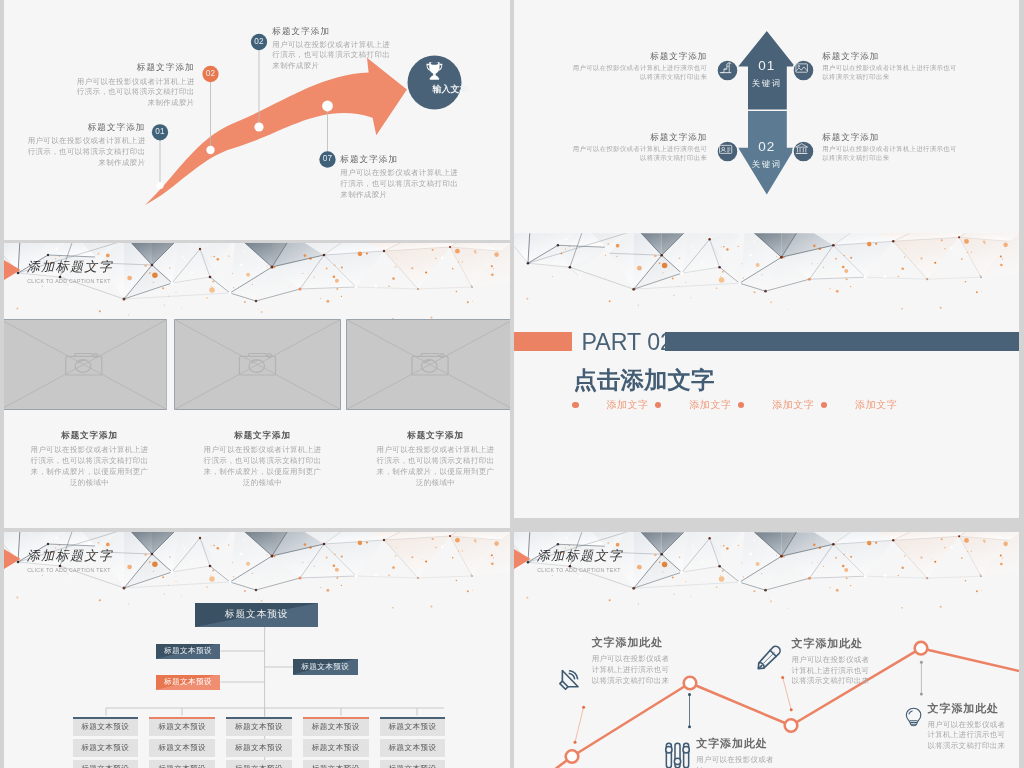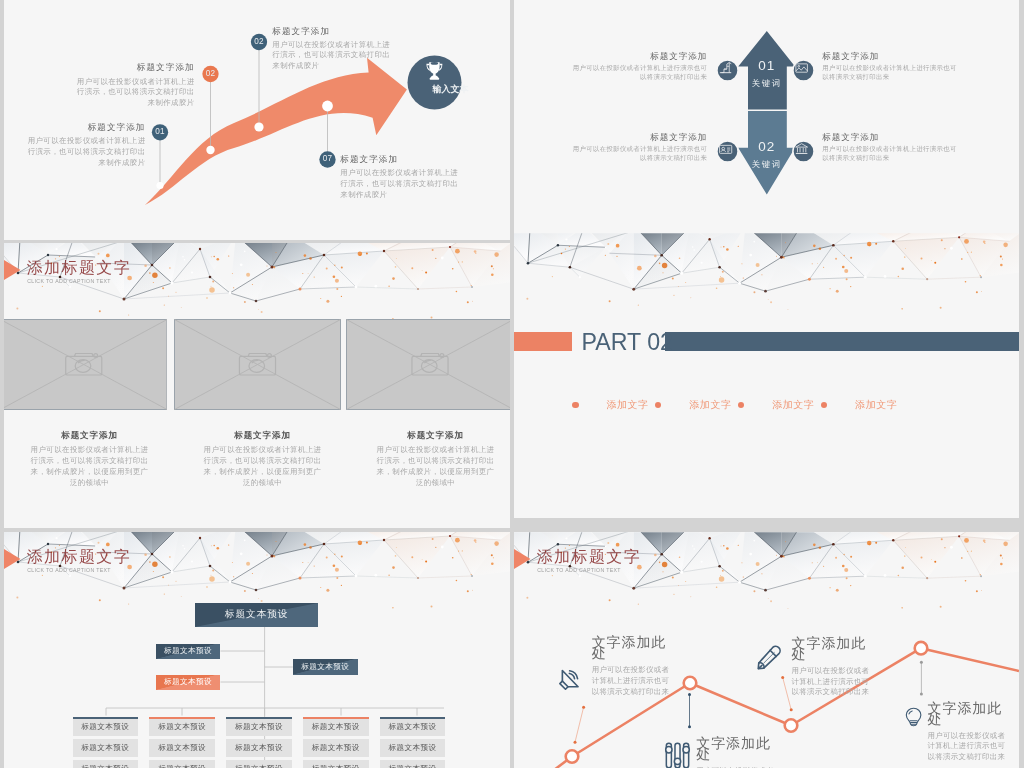--- a/index.html
+++ b/index.html
@@ -5,21 +5,21 @@
 <style>
 html,body{margin:0;padding:0;}
 body{width:1024px;height:768px;overflow:hidden;background:#d3d3d3;
      font-family:"Liberation Sans",sans-serif;}
 .grid{position:absolute;left:0;top:0;width:1024px;height:768px;}
 .slide{position:absolute;overflow:hidden;background:#f6f6f6;}
 .abs{position:absolute;}
 .bgw{position:absolute;left:0;top:0;}
 .ttl{color:#636363;font-weight:normal;}
 .bd{color:#a8a8a8;}
-.cap-t{position:absolute;color:#7f1d1d;opacity:.8;font-size:16px;letter-spacing:1.4px;}
+.cap-t{position:absolute;color:#000000;opacity:.8;font-size:13px;letter-spacing:1.4px;font-style:italic;}
 .cap-s{position:absolute;color:#9e9e9e;font-size:5.2px;letter-spacing:.35px;}
 
 .badgenum{position:absolute;width:20px;text-align:center;font-size:8.2px;color:#e9ecef;letter-spacing:.3px;}
 .goaltxt{position:absolute;width:50px;text-align:center;font-size:9.0px;color:#eef1f3;letter-spacing:0.0px;font-weight:600;margin-left:16px;}
 .s1blk{position:absolute;}
 .s1t{font-size:8.6px;letter-spacing:1.05px;line-height:11px;}
 .s1b{font-size:7.45px;letter-spacing:0.42px;line-height:10.8px;margin-top:3.2px;}
 
 .s2num{position:absolute;width:60px;text-align:center;font-size:13.5px;color:#eef1f3;letter-spacing:1px;}
 .s2key{position:absolute;width:60px;text-align:center;font-size:8.4px;color:#eef1f3;letter-spacing:1.6px;}
@@ -38,21 +38,21 @@
 .obox{position:absolute;box-sizing:border-box;display:flex;align-items:center;justify-content:center;
       font-size:7.6px;letter-spacing:.4px;text-align:center;}
 .oroot{background:linear-gradient(169deg,#3a5063 0%,#3a5063 49%,#4e677c 51%,#4e677c 100%);
        color:#eef1f3;font-size:9.6px;letter-spacing:1px;}
 .omid{background:linear-gradient(166deg,#3a5063 0%,#3a5063 47%,#4e677c 49%,#4e677c 100%);color:#eef1f3;}
 .omido{background:linear-gradient(166deg,#e8764f 0%,#e8764f 47%,#ef8e71 49%,#ef8e71 100%);color:#fff;}
 .ocell{background:#e2e2e2;color:#585858;}
 .oacc{position:absolute;left:0;top:0;width:100%;height:1.8px;}
 
 .s6blk{position:absolute;}
-.s6t{font-size:14px;letter-spacing:0.9px;line-height:11px;color:#6a6a6a;font-weight:normal;}
+.s6t{font-size:11px;letter-spacing:0.9px;line-height:11px;color:#6a6a6a;font-weight:bold;}
 .s6b{font-size:7.45px;letter-spacing:0.32px;line-height:10.7px;margin-top:6.2px;}
 
 </style>
 </head>
 <body>
 
 <svg width="0" height="0" style="position:absolute" aria-hidden="true">
     <defs></defs>
 <symbol id="bgpat" viewBox="0 0 506 290" preserveAspectRatio="xMidYMin slice">
 <defs>
@@ -474,20 +474,21 @@
         <div class="s3b bd">用户可以在投影仪或者计算机上进行演示，也可以将演示文稿打印出来，制作成胶片，以便应用到更广泛的领域中</div>
       </div>
 </div>
 <div class="slide" id="s4" style="left:514px;top:233px;width:505px;height:285px;">
 <svg class="bgw" width="505" height="290" viewBox="0 0 506 290" style="top:0px">
         <use href="#bgpat" x="0" y="0" width="506" height="290"></use>
       </svg>
 <div class="abs" style="left:-1px;top:99.3px;width:59px;height:19.2px;background:#ec8264;"></div>
 <div class="abs" style="left:150.6px;top:99.3px;width:354.5px;height:19.2px;background:#4a6277;"></div>
 <div class="abs partlbl" style="left:67.5px;top:96.5px">PART 02</div>
+<div class="abs headline" style="left:59.6px;top:133.5px">点击添加文字</div>
 <div class="abs" style="left:58.0px;top:168.5px;width:6.5px;height:6.5px;border-radius:3.3px;background:#ec8264;"></div>
 <div class="abs bullet" style="left:80.4px;top:165.5px">添加文字</div>
 <div class="abs" style="left:140.9px;top:168.5px;width:6.5px;height:6.5px;border-radius:3.3px;background:#ec8264;"></div>
 <div class="abs bullet" style="left:163.3px;top:165.5px">添加文字</div>
 <div class="abs" style="left:223.8px;top:168.5px;width:6.5px;height:6.5px;border-radius:3.3px;background:#ec8264;"></div>
 <div class="abs bullet" style="left:246.20000000000002px;top:165.5px">添加文字</div>
 <div class="abs" style="left:306.7px;top:168.5px;width:6.5px;height:6.5px;border-radius:3.3px;background:#ec8264;"></div>
 <div class="abs bullet" style="left:329.09999999999997px;top:165.5px">添加文字</div>
 </div>
 <div class="slide" id="s5" style="left:4px;top:532px;width:506px;height:288px;">

